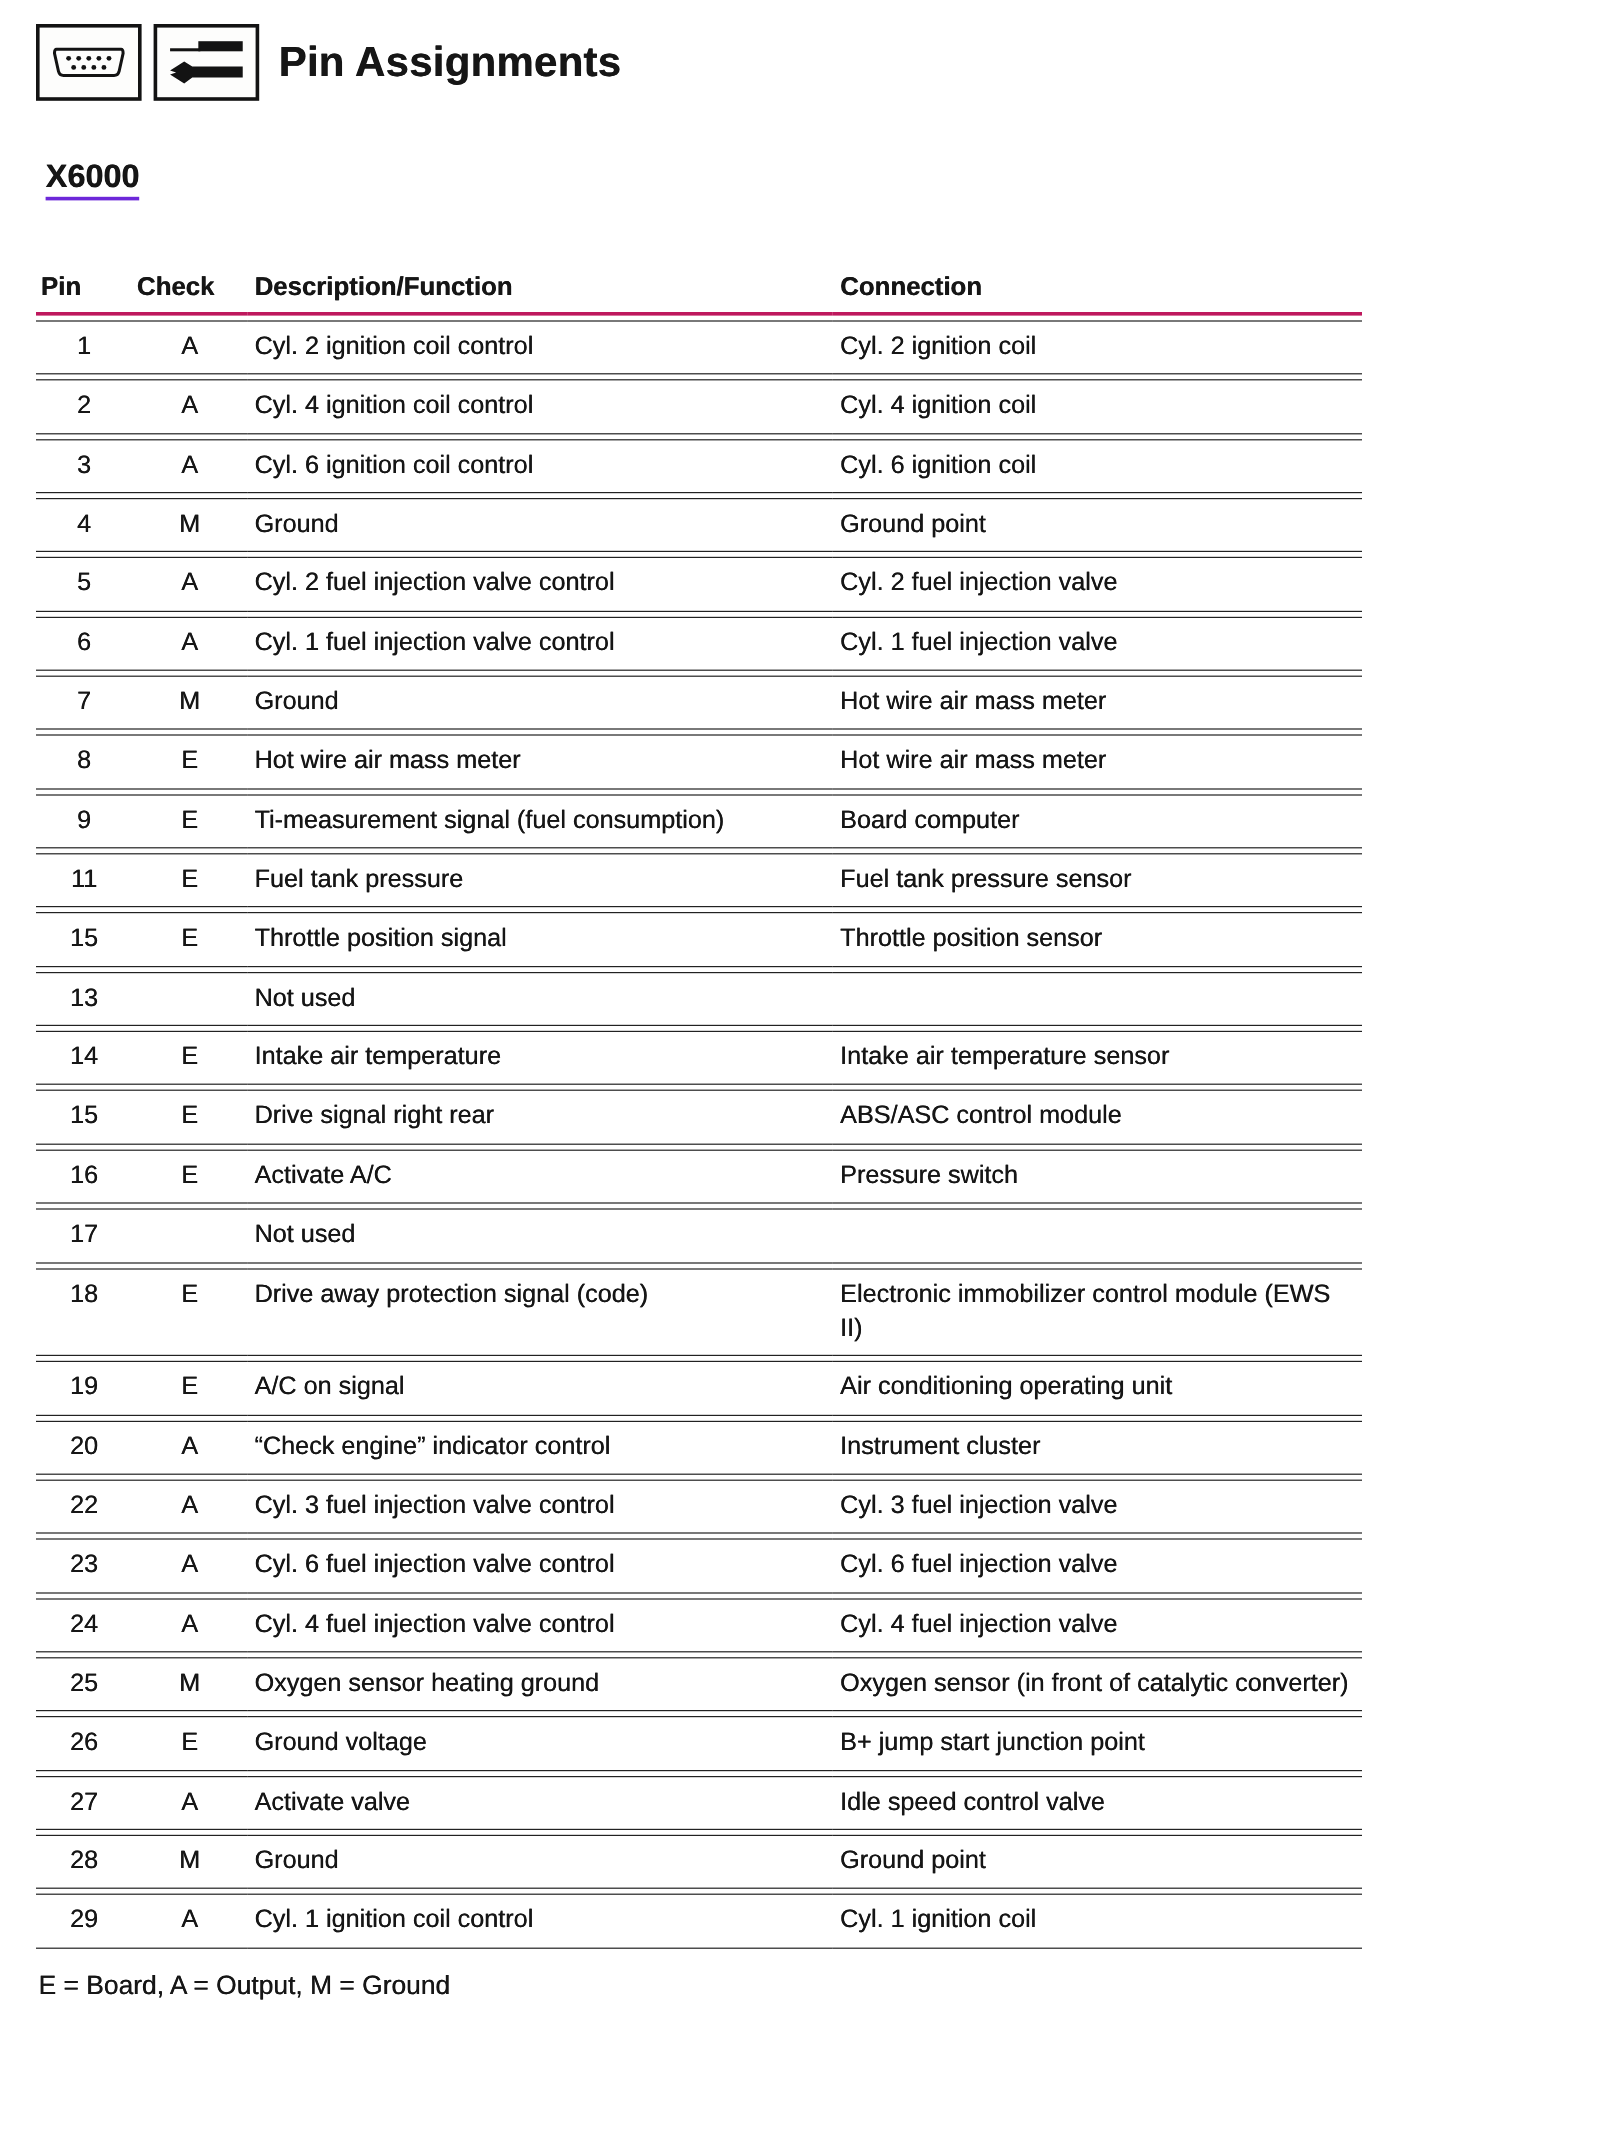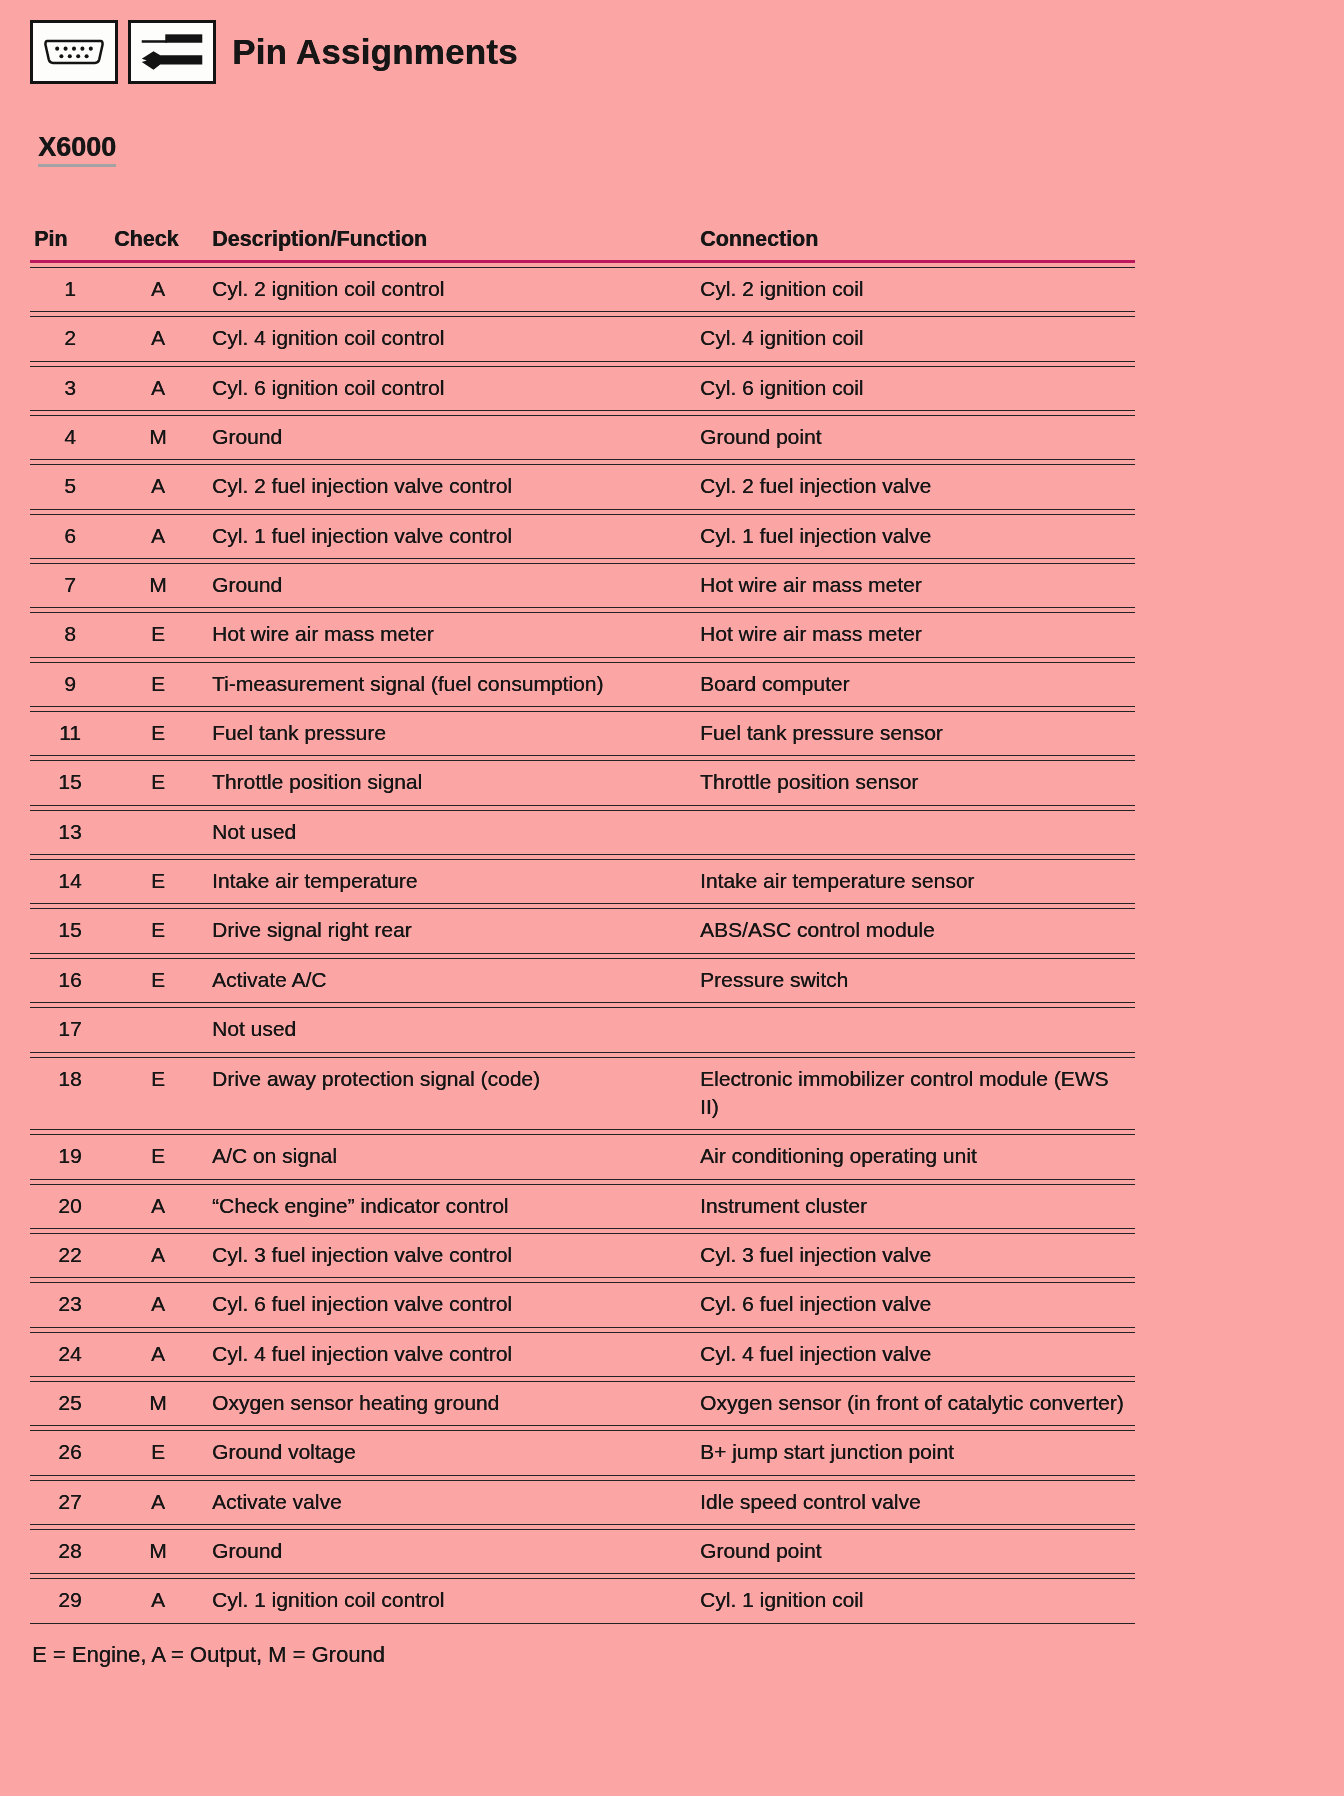--- a/index.html
+++ b/index.html
@@ -5,21 +5,21 @@
   html, body {
     margin: 0;
     padding: 0;
     background: #e8e8e8;
   }
   .page {
     position: relative;
     width: 1344px;
     height: 1796px;
     margin: 0 auto;
-    background: #fca5a5;
+    background: #ffffff;
     color: #161616;
     font-family: "Liberation Sans", "DejaVu Sans", sans-serif;
     overflow: hidden;
     box-sizing: border-box;
     padding: 16px 30px 0 30px;
   }
   
   .doc-header {
     display: flex;
     align-items: center;
@@ -43,21 +43,21 @@
     letter-spacing: 0.2px;
     margin-left: 16px;
     text-shadow: 0.4px 0 currentColor;
   }
   
   .section-heading {
     display: inline-block;
     margin: 48px 0 0 8px;
     font-size: 27px;
     font-weight: bold;
-    border-bottom: 3px solid #a3a3a3;
+    border-bottom: 3px solid #6d28d9;
     padding-bottom: 1px;
     text-shadow: 0.4px 0 currentColor;
   }
   
   table.pin-table {
     margin: 52px 0 0 0;
     width: 1105px;
     border-collapse: separate;
     border-spacing: 0 4px;
     font-size: 21px;
@@ -295,15 +295,15 @@
         </tr>
         <tr>
           <td class="col-pin">29</td>
           <td class="col-type">A</td>
           <td class="col-desc">Cyl. 1 ignition coil control</td>
           <td class="col-conn">Cyl. 1 ignition coil</td>
         </tr>
       </tbody>
   </table>
 
-  <div class="legend">E = Engine, A = Output, M = Ground</div>
+  <div class="legend">E = Board, A = Output, M = Ground</div>
 
 </div>
 
 </body></html>

